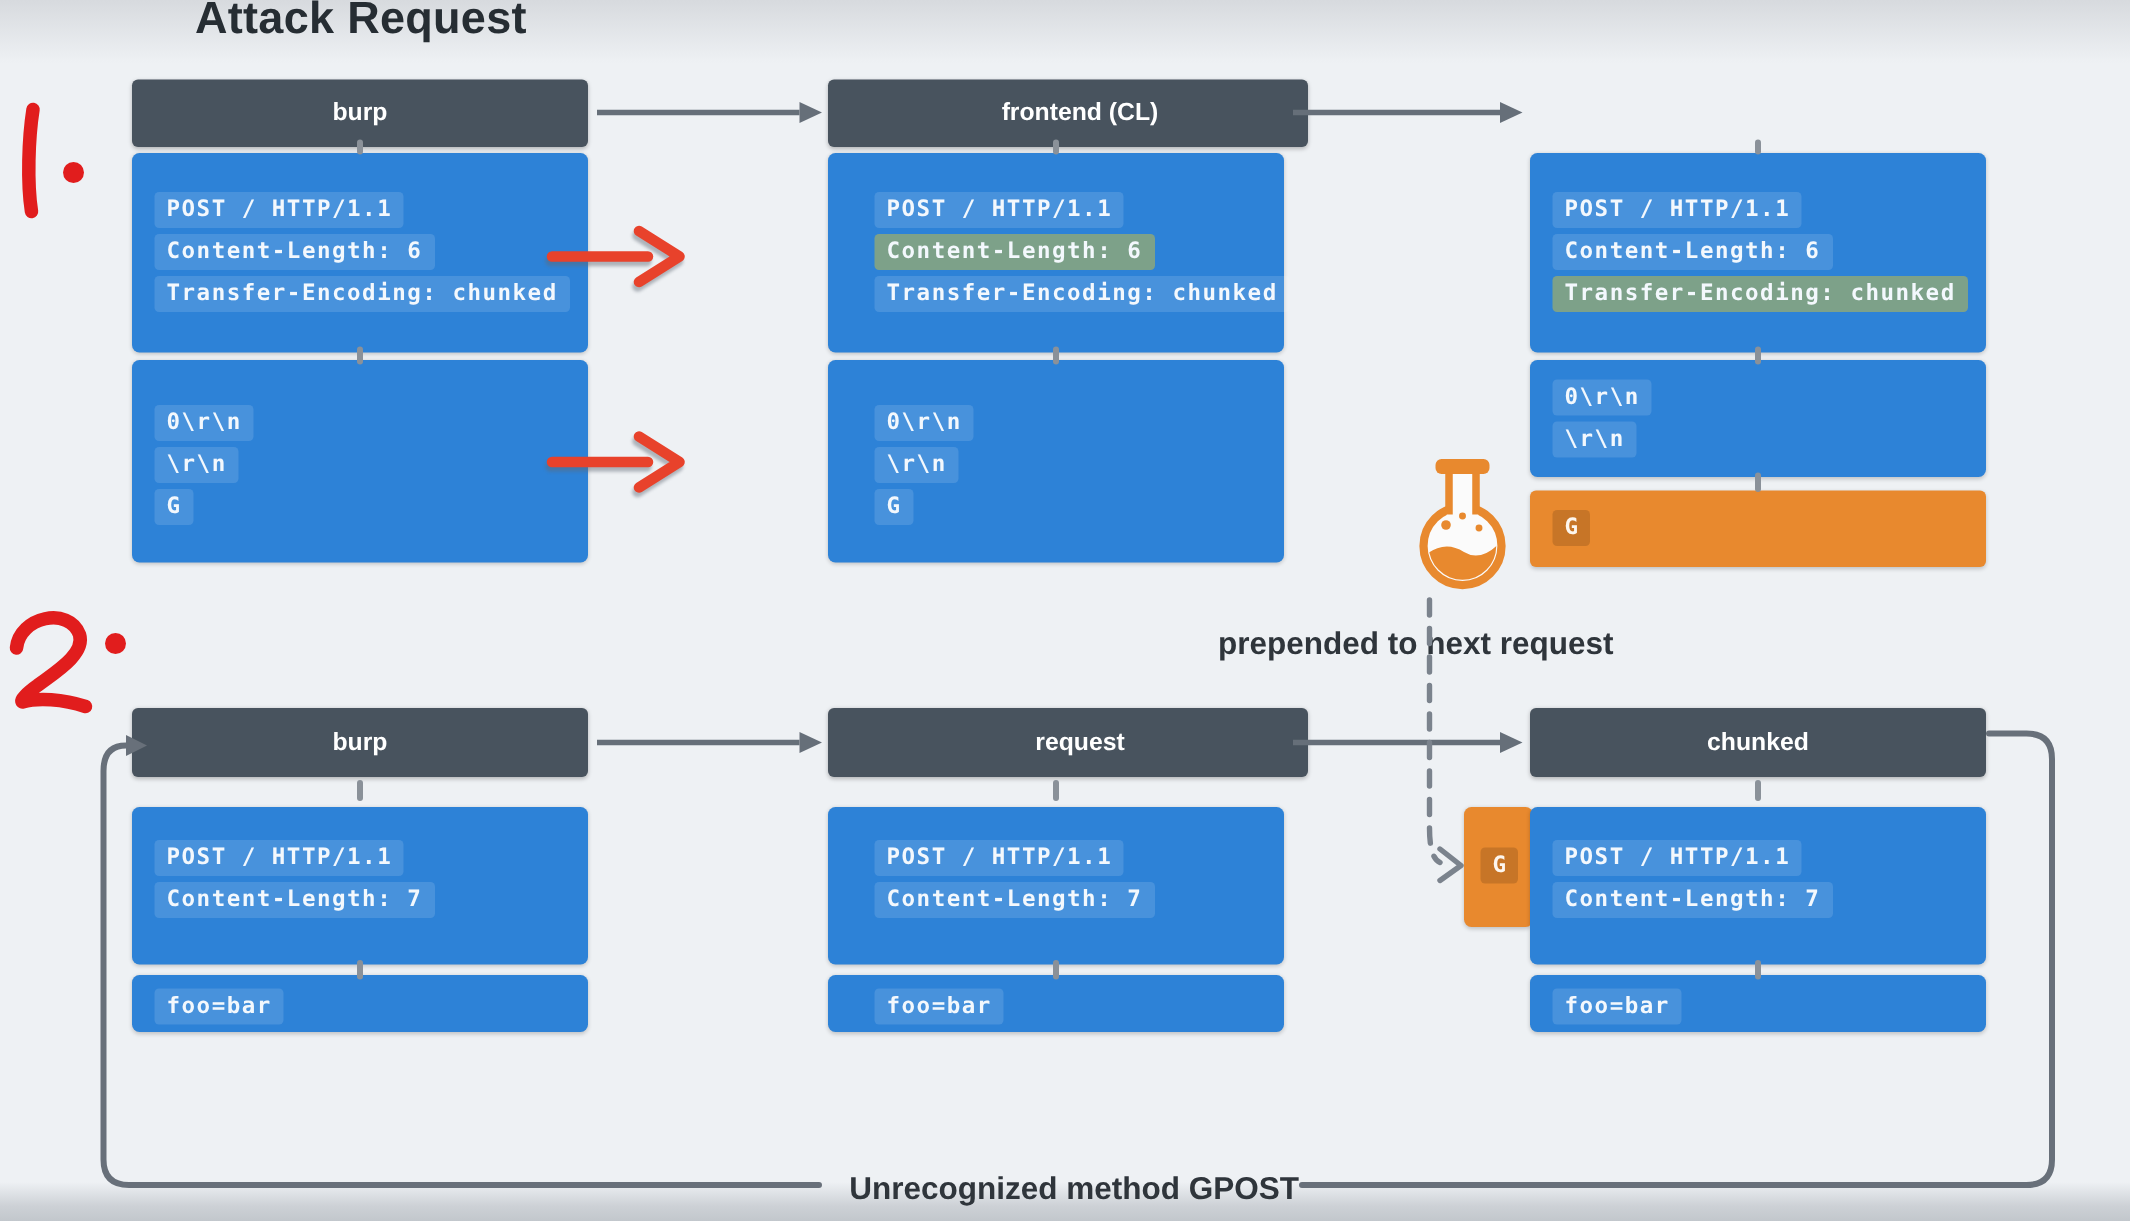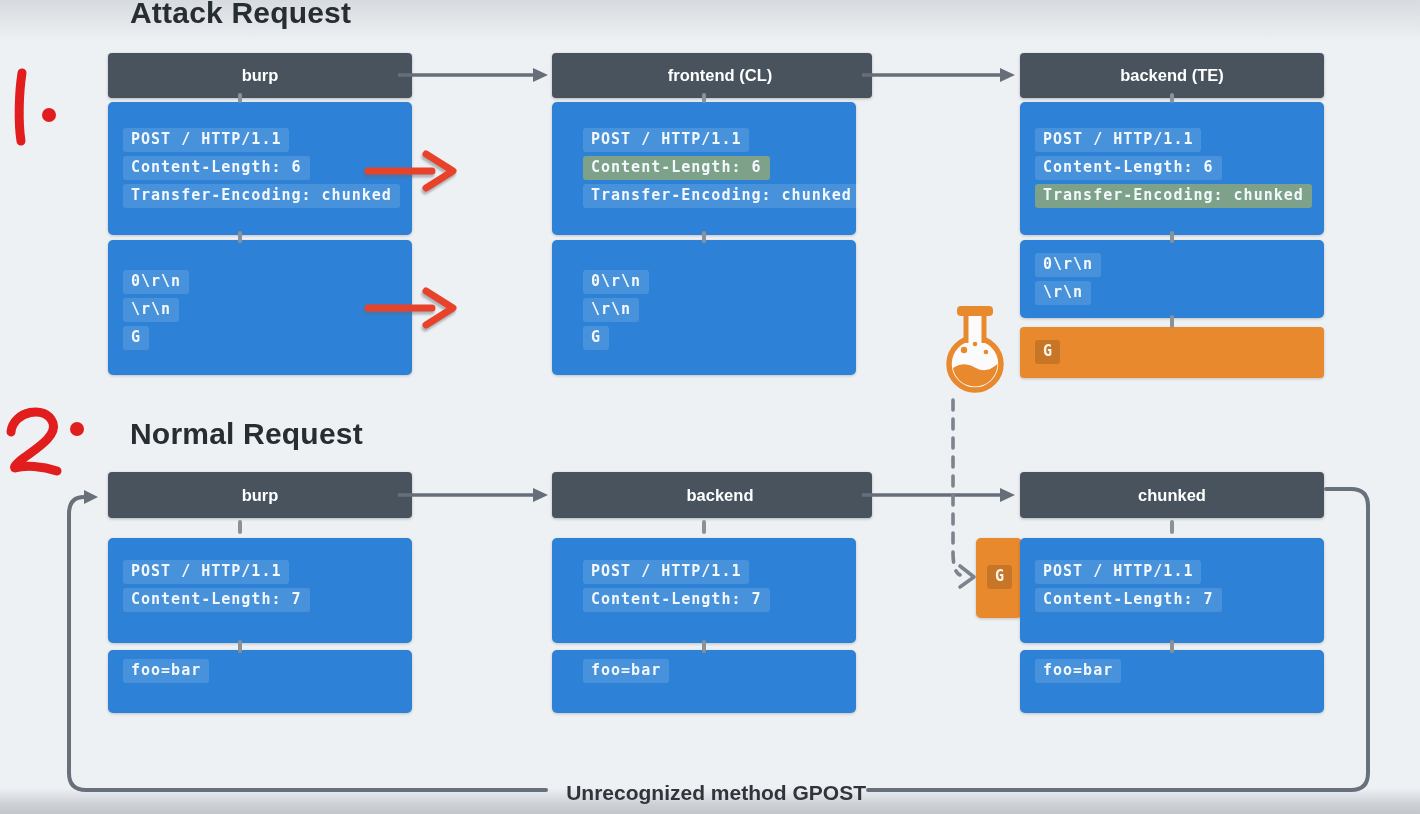--- a/index.html
+++ b/index.html
@@ -37,42 +37,42 @@
     background:rgba(255,255,255,.13);padding:1px 8px 2px;border-radius:3px;margin:0 0 4px 15px;
     white-space:pre;
   }
   .chip.green{background:#7da189;}
   .ochip{
     display:block;width:max-content;
     font:700 15px/21px "DejaVu Sans Mono",monospace;color:#fdf6ee;
     background:rgba(0,0,0,.14);padding:1px 8px 2px;border-radius:3px;
   }
   
-  .c1{left:88px;margin-left:20px;}  .c2{left:552px;padding-left:16px;}  .c3{left:1020px;}
+  .c1{left:88px;}  .c2{left:552px;padding-left:16px;}  .c3{left:1020px;}
   
   .a-hdr{top:53px;height:45px;line-height:45px;}
   .a-box1{top:102px;height:133px;padding-top:26px;}
   .a-box2{top:240px;height:135px;padding-top:30px;}
   .a-box2-short{top:240px;height:78px;padding-top:13px;}
   .a-orange{left:1020px;top:327px;width:304px;height:51px;padding:13px 0 0 15px;}
   
   .n-hdr{top:472px;height:46px;line-height:46px;}
   .n-box1{top:538px;height:105px;padding-top:22px;}
-  .n-box2{top:650px;height:63px;padding-top:9px;}
+  .n-box2{top:650px;height:38px;padding-top:9px;}
   .n-gbox{left:976px;top:538px;width:46px;height:80px;padding:27px 0 0 11px;border-radius:5px;}
   .overlay{position:absolute;z-index:5;left:0;top:0;pointer-events:none;}
   .redshadow{filter:drop-shadow(-1px 3px 1px rgba(95,105,115,.45));}
 </style>
 </head>
 <body>
 
 <div class="canvas">
 
   <div class="title t-attack">Attack Request</div>
-  <div class="title t-normal">Normal Request</div>
+  <div class="note n-prepended">prepended to next request</div>
   <div class="note n-unrecognized">Unrecognized method GPOST</div>
 
   <div class="hdr c1 a-hdr">burp</div>
   <div class="cbox c1 a-box1">
     <span class="chip">POST / HTTP/1.1</span>
     <span class="chip">Content-Length: 6</span>
     <span class="chip">Transfer-Encoding: chunked</span>
   </div>
   <div class="cbox c1 a-box2">
     <span class="chip">0\r\n</span>
@@ -85,21 +85,20 @@
     <span class="chip">POST / HTTP/1.1</span>
     <span class="chip green">Content-Length: 6</span>
     <span class="chip">Transfer-Encoding: chunked</span>
   </div>
   <div class="cbox c2 a-box2">
     <span class="chip">0\r\n</span>
     <span class="chip">\r\n</span>
     <span class="chip">G</span>
   </div>
 
-  <div class="hdr c3 a-hdr">backend (TE)</div>
   <div class="cbox c3 a-box1">
     <span class="chip">POST / HTTP/1.1</span>
     <span class="chip">Content-Length: 6</span>
     <span class="chip green">Transfer-Encoding: chunked</span>
   </div>
   <div class="cbox c3 a-box2-short">
     <span class="chip">0\r\n</span>
     <span class="chip">\r\n</span>
   </div>
   <div class="obox a-orange">
@@ -108,21 +107,21 @@
 
   <div class="hdr c1 n-hdr">burp</div>
   <div class="cbox c1 n-box1">
     <span class="chip">POST / HTTP/1.1</span>
     <span class="chip">Content-Length: 7</span>
   </div>
   <div class="cbox c1 n-box2">
     <span class="chip">foo=bar</span>
   </div>
 
-  <div class="hdr c2 n-hdr">backend</div>
+  <div class="hdr c2 n-hdr">request</div>
   <div class="cbox c2 n-box1">
     <span class="chip">POST / HTTP/1.1</span>
     <span class="chip">Content-Length: 7</span>
   </div>
   <div class="cbox c2 n-box2">
     <span class="chip">foo=bar</span>
   </div>
 
   <div class="hdr c3 n-hdr">chunked</div>
   <div class="obox n-gbox">

